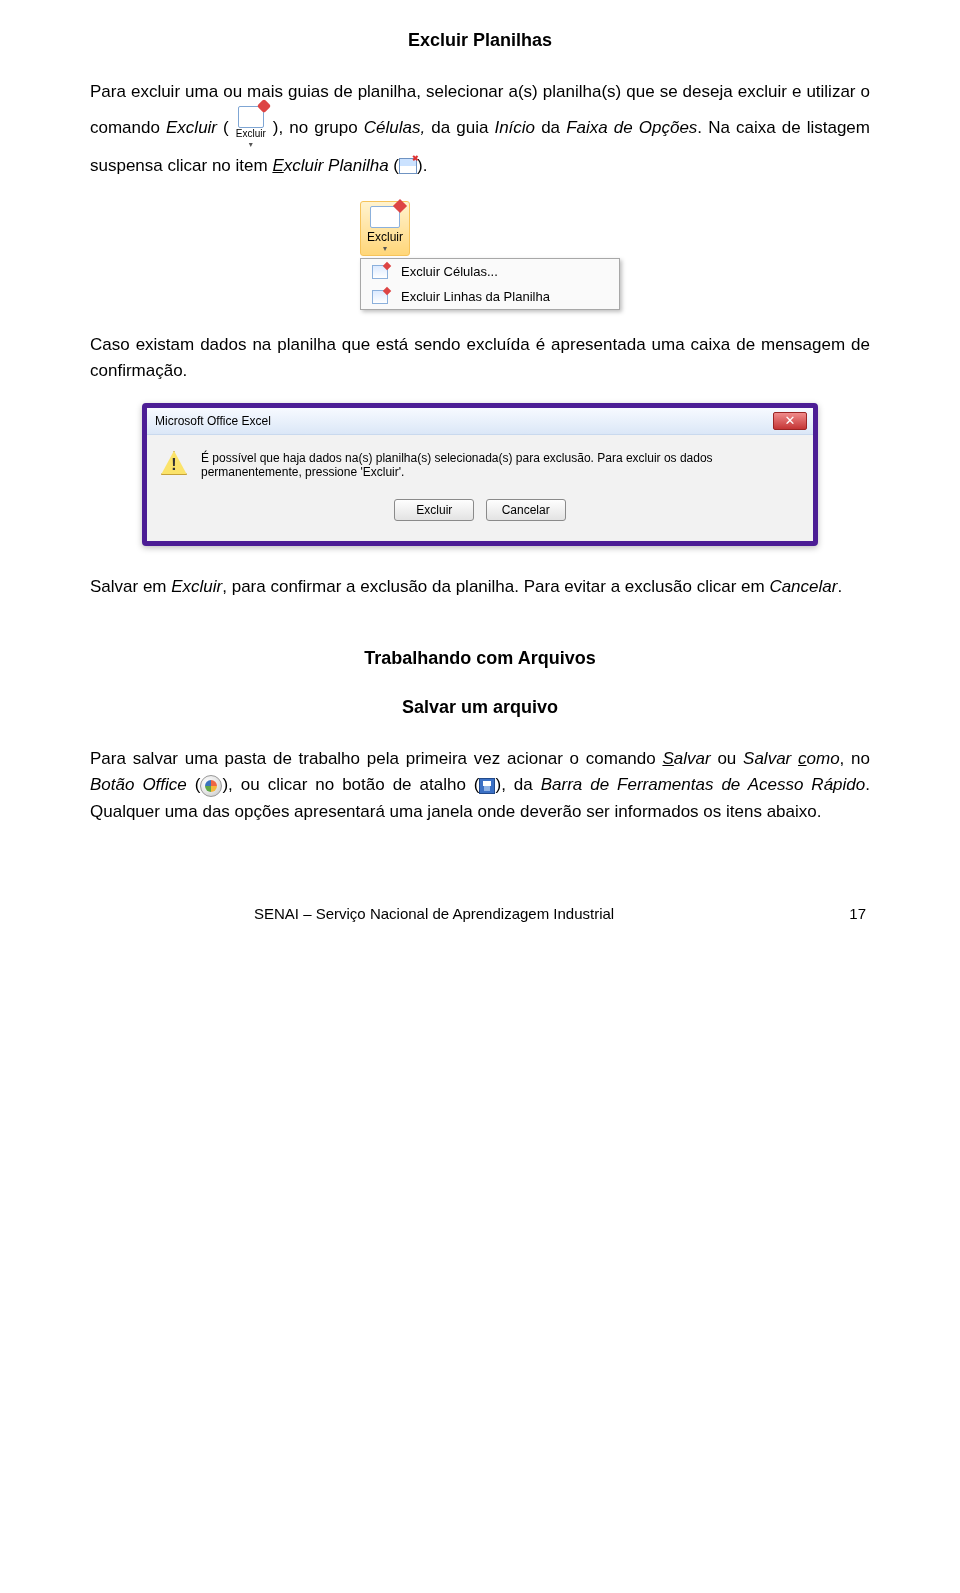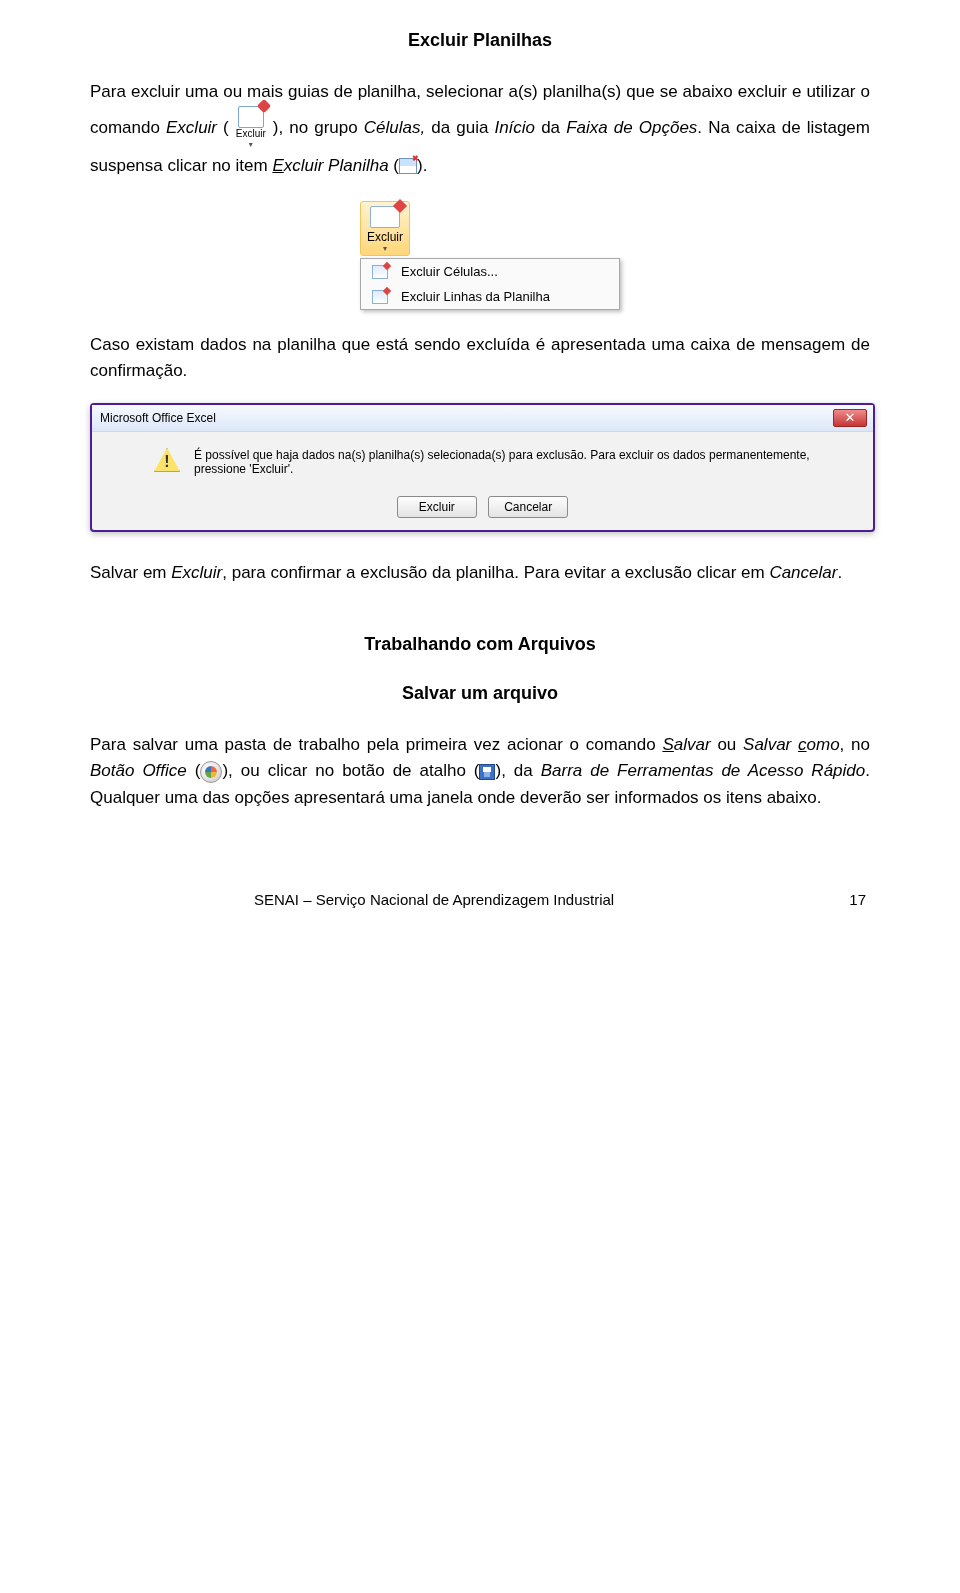--- a/index.html
+++ b/index.html
@@ -143,23 +143,23 @@
   .dd-item .mic::after {
     content: "";
     position: absolute;
     right: -3px; top: -3px;
     width: 6px; height: 6px;
     background: #d44;
     transform: rotate(45deg);
   }
   
   .dialog {
-    width: 785px;
+    width: 676px;
     margin: 18px auto 28px auto;
-    border: 2px solid #4c1d95;
+    border: 5px solid #4c1d95;
     border-radius: 4px;
     background: #f2f2f2;
     box-shadow: 0 2px 6px rgba(0,0,0,.25);
     font-size: 12px;
   }
   .dialog .title {
     background: linear-gradient(#f7faff,#dbe7f7);
     padding: 6px 8px;
     border-bottom: 1px solid #c9d9ee;
     position: relative;
@@ -174,21 +174,20 @@
     color: #fff;
     text-align: center;
     font-size: 13px;
     line-height: 16px;
   }
   .dialog .body {
     display: flex;
     gap: 14px;
     padding: 16px 14px;
     align-items: flex-start;
-    margin-left: 48px;
   }
   .dialog .warn {
     width: 26px; height: 24px;
     background: #fbe36a;
     clip-path: polygon(50% 0, 100% 100%, 0 100%);
     border: 1px solid #b48b1d;
     position: relative;
   }
   .dialog .warn::after {
     content: "!";
@@ -199,21 +198,21 @@
     font-size: 16px;
     color: #4a3;
     color: #333;
   }
   .dialog .msg {
     font-size: 12px;
     flex: 1;
   }
   .dialog .btns {
     text-align: center;
-    padding: 4px 0 12px 0;
+    padding: 4px 0 20px 0;
   }
   .dialog .btn {
     display: inline-block;
     min-width: 80px;
     padding: 3px 14px;
     margin: 0 4px;
     border: 1px solid #8a8a8a;
     border-radius: 3px;
     background: linear-gradient(#fefefe,#e3e3e3);
     font-size: 12px;
@@ -266,21 +265,21 @@
   .footer-left { margin-left: 160px; text-align: center; }
 </style>
 </head>
 <body>
 
 <div class="page">
 
   <div class="h2">Excluir Planilhas</div>
 
   <p class="para">
-    <span>Para excluir uma ou mais guias de planilha, selecionar a(s) planilha(s) que se abaixo</span>
+    <span>Para excluir uma ou mais guias de planilha, selecionar a(s) planilha(s) que se deseja</span>
     <span>excluir e utilizar o comando </span><span class="em">Excluir</span><span> (</span><span class="inline-icon"><span class="excluir-tool">
           <span class="ico"></span>
           <span class="lbl">Excluir</span>
           <span class="arrow">▾</span>
         </span></span><span>), no grupo </span><span class="em">Células,</span><span> da guia </span><span class="em">Início</span><span> da </span><span class="em">Faixa de Opções</span><span>. Na caixa de listagem suspensa clicar no item </span><span class="em"><span class="u" style="text-decoration:underline">E</span><span>xcluir Planilha</span></span><span> (</span><span class="sheet-icon"><span class="x">✖</span></span><span>).</span>
   </p>
 
   <div class="dropdown-wrap">
     <div class="dd-btn">
       <span class="ico"></span>

